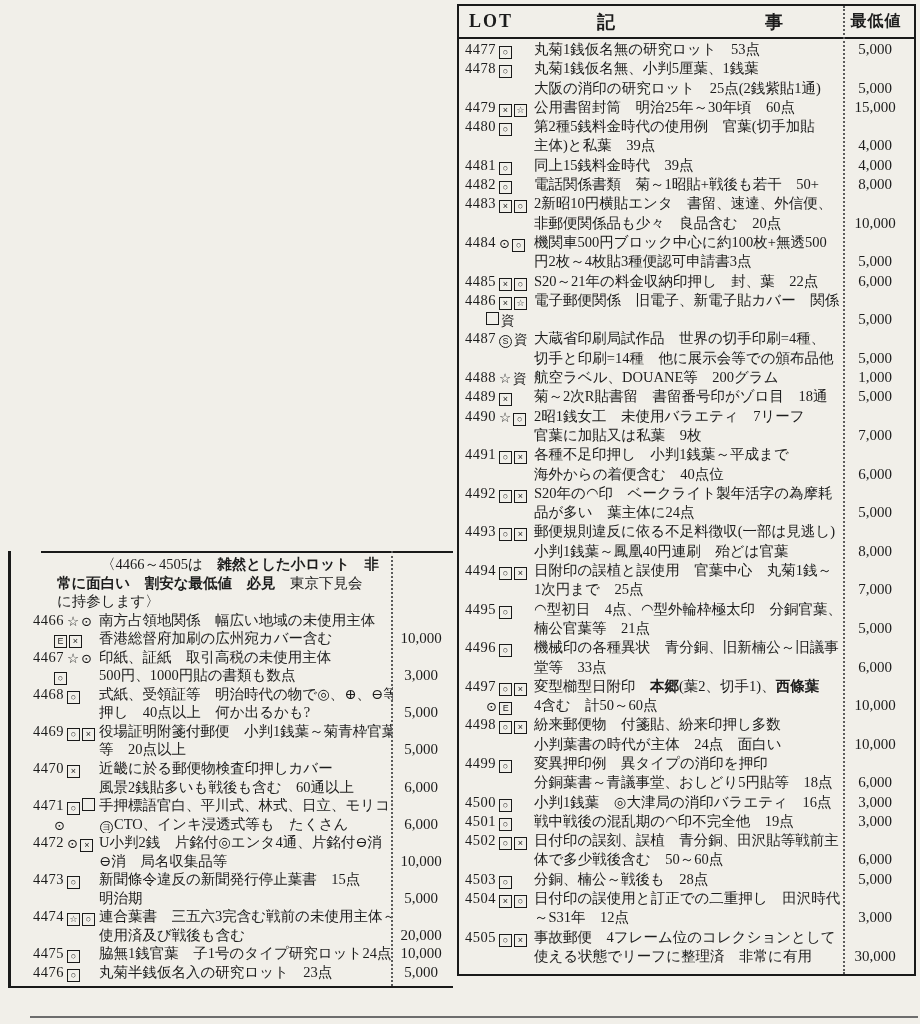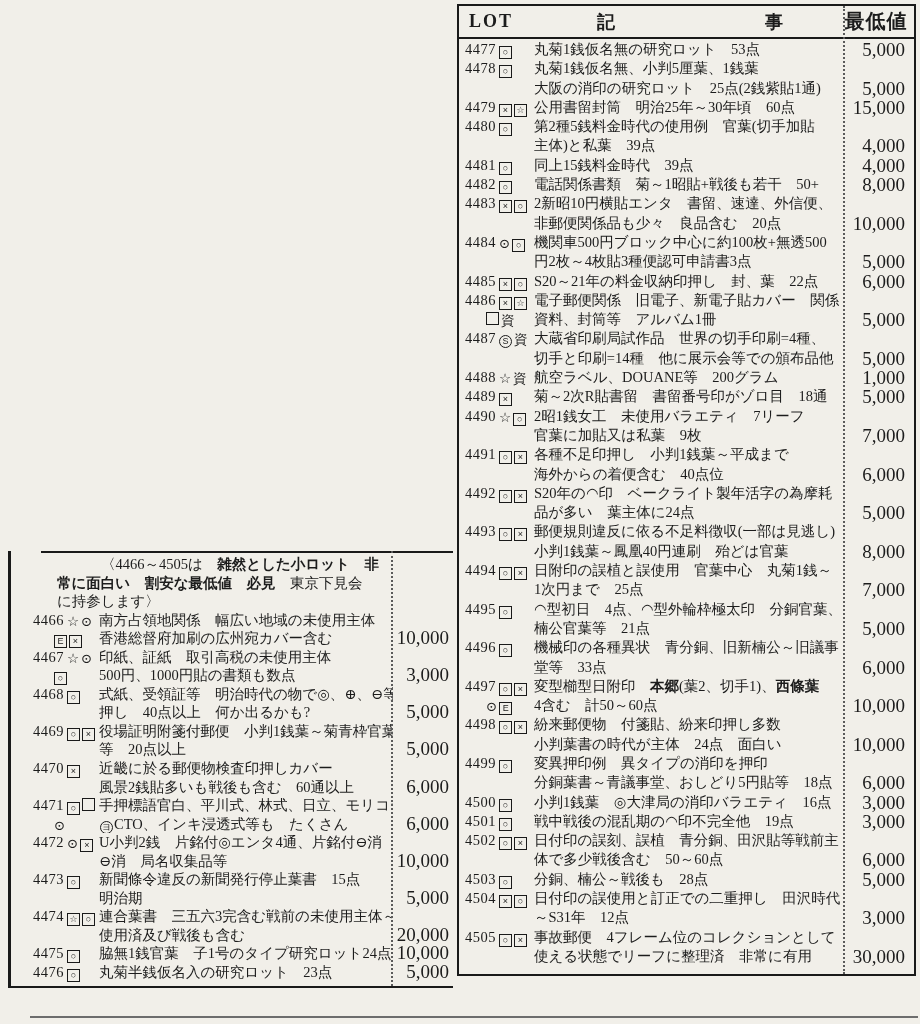--- a/index.html
+++ b/index.html
@@ -11,21 +11,21 @@
   }
   
   .right-block{
     position:absolute;left:457px;top:4px;width:459px;height:972px;
     border:2.5px solid #1a1a1a;box-sizing:border-box;
   }
   .rt-dotted{position:absolute;top:0;bottom:0;right:69px;border-left:2px dotted #5a5a5a;}
   .rt-header{display:flex;align-items:center;height:31px;border-bottom:2.5px solid #1a1a1a;font-size:18px;font-weight:600;}
   .h-lot{padding-left:10px;width:78px;letter-spacing:2px;box-sizing:border-box;}
   .h-desc{flex:1;display:flex;justify-content:space-between;padding:0 55px 0 60px;}
-  .h-price{width:76px;text-align:center;font-size:20px;letter-spacing:1px;}
+  .h-price{width:76px;text-align:center;font-size:16px;letter-spacing:1px;}
   .rt-body{padding-top:1px;}
   .right-block .line{line-height:19.3px;height:19.3px;}
   
   .left-block{
     position:absolute;left:8px;top:551px;width:445px;height:437px;
     border-left:3px solid #1a1a1a;border-bottom:2.5px solid #1a1a1a;box-sizing:border-box;
   }
   .lt-top{position:absolute;top:0;left:30px;right:0;border-top:2px solid #1a1a1a;}
   .lt-dotted{position:absolute;top:0;bottom:0;right:60px;border-left:2px dotted #5a5a5a;}
   .left-block .line{line-height:18.55px;height:18.55px;}
@@ -33,21 +33,21 @@
   .note .line{white-space:nowrap;}
   .note .line:first-child{text-indent:44px;}
   
   .row{display:flex;}
   .cell-lot{flex:none;box-sizing:border-box;}
   .right-block .cell-lot{width:75px;padding-left:6px;}
   .left-block .cell-lot{width:88px;padding-left:22px;}
   .cell-desc{flex:1;min-width:0;overflow:hidden;}
   .desc-line,.lot-line{white-space:nowrap;}
   .lot-line.cont{padding-left:20px;}
-  .cell-price{flex:none;display:flex;align-items:flex-end;justify-content:flex-end;box-sizing:border-box;font-size:19px;}
+  .cell-price{flex:none;display:flex;align-items:flex-end;justify-content:center;box-sizing:border-box;font-size:15px;}
   .right-block .cell-price{width:69px;padding-right:9px;}
   .left-block .cell-price{width:60px;padding-right:4px;}
   .lot-num{letter-spacing:.5px;margin-right:2px;}
   
   .sym{display:inline-flex;align-items:center;justify-content:center;margin:0 1px;vertical-align:-1px;}
   .sym-box,.sym-circle{
     width:13px;height:13px;border:1.5px solid #1a1a1a;box-sizing:border-box;
     font-size:9px;line-height:1;font-family:"Liberation Sans","DejaVu Sans",sans-serif;
   }
   .sym-circle{border-radius:50%;}
@@ -172,21 +172,20 @@
           <span class="line">6,000</span>
         </div>
       </div>
       <div class="row">
         <div class="cell-lot">
           <div class="lot-line line"><span class="lot-num">4486</span><span class="sym sym-box">×</span><span class="sym sym-box">☆</span></div>
           <div class="lot-line line cont"><span class="sym sym-box"></span><span class="sym sym-plain">資</span></div>
         </div>
         <div class="cell-desc">
           <div class="desc-line line">電子郵便関係　旧電子、新電子貼カバー　関係</div>
-          <div class="desc-line line">資料、封筒等　アルバム1冊</div>
         </div>
         <div class="cell-price">
           <span class="line">5,000</span>
         </div>
       </div>
       <div class="row">
         <div class="cell-lot">
           <div class="lot-line line"><span class="lot-num">4487</span><span class="sym sym-circle">S</span><span class="sym sym-plain">資</span></div>
         </div>
         <div class="cell-desc">

